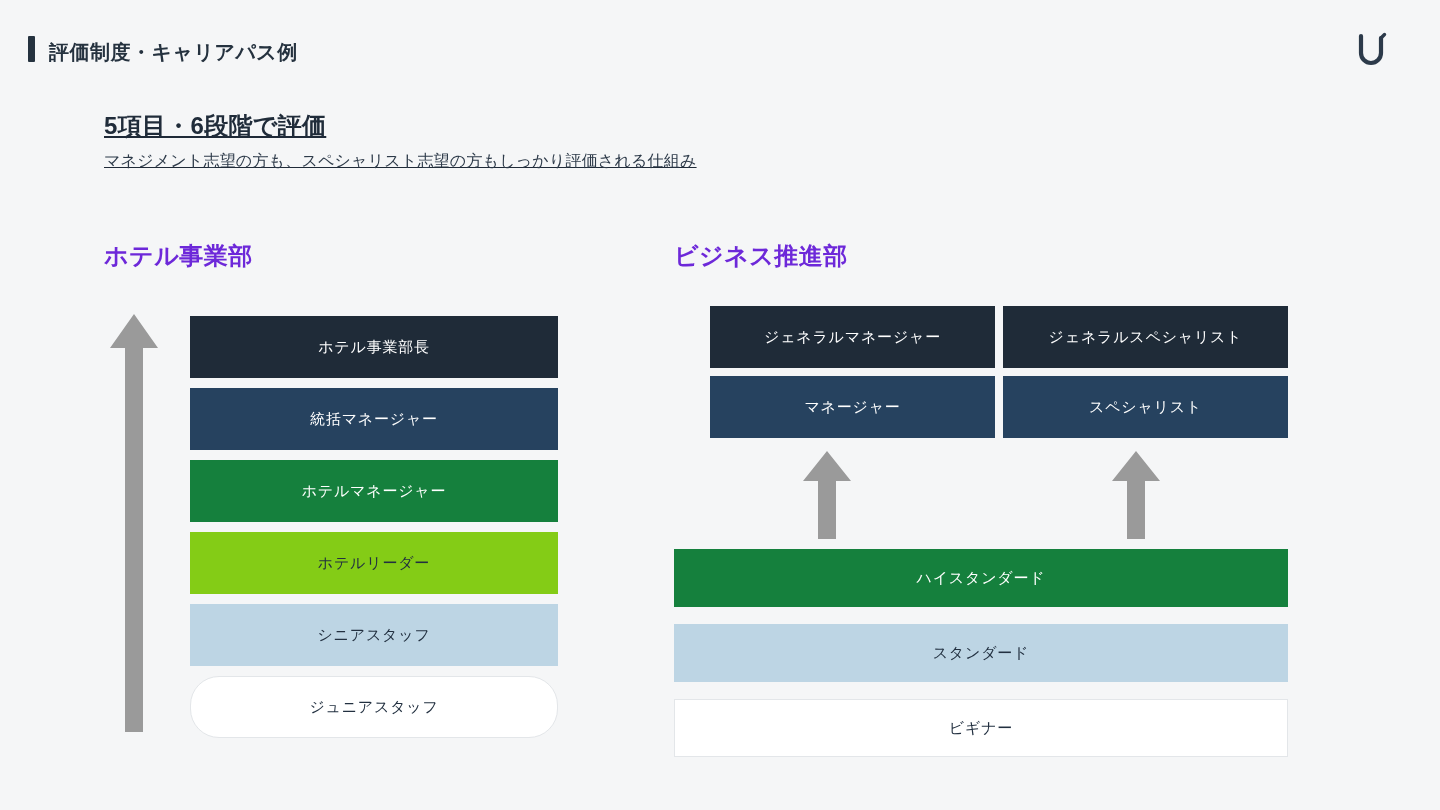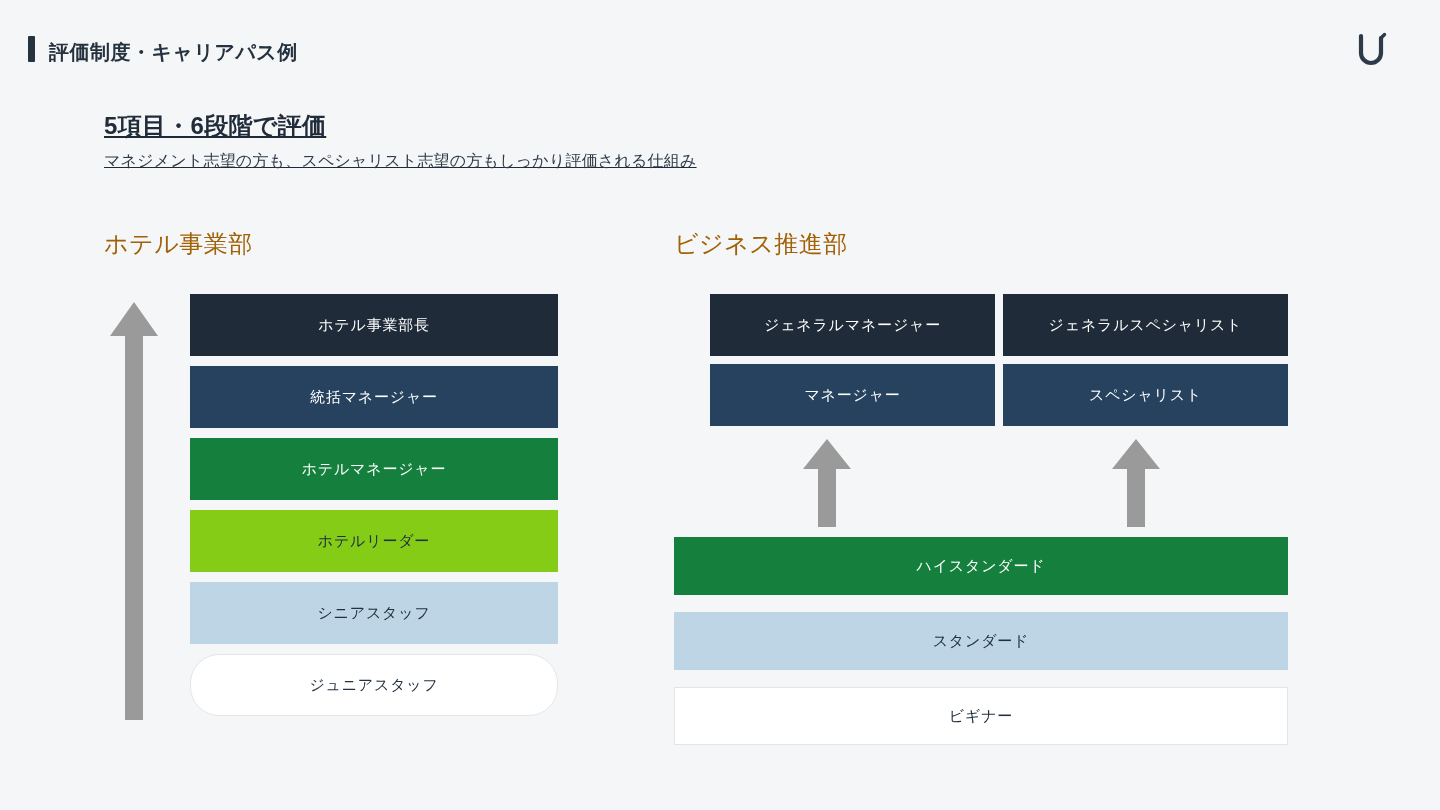--- a/index.html
+++ b/index.html
@@ -82,24 +82,24 @@
 
   
   .col {
     position: absolute;
   }
   .col-hotel { left: 104px; top: 232px; width: 470px; }
   .col-biz   { left: 674px; top: 232px; width: 614px; }
 
   .col-heading {
     font-size: 24px;
-    font-weight: normal;
-    color: #a16207;
+    font-weight: bold;
+    color: #6d28d9;
     letter-spacing: 0.5px;
-    margin: 0 0 38px 0;
+    margin: 12px 0 38px 0;
     line-height: 1;
   }
 
   
   .hotel-body {
     position: relative;
     height: 430px;
   }
   .up-arrow-tall {
     position: absolute;
@@ -124,21 +124,21 @@
     letter-spacing: 0.8px;
     box-sizing: border-box;
   }
   .rank-bar.lvl1 { background: #1f2b38; color: #ffffff; }
   .rank-bar.lvl2 { background: #26425f; color: #ffffff; }
   .rank-bar.lvl3 { background: #15803d; color: #ffffff; }
   .rank-bar.lvl4 { background: #84cc16; color: #223040; }
   .rank-bar.lvl5 { background: #bdd5e4; color: #223040; }
   .rank-bar.lvl6 { background: #ffffff; color: #223040; border: 1px solid #e3e6e9; }
 
-  .hotel-stack .rank-bar { height: 62px; margin-bottom: 10px; }
+  .hotel-stack .rank-bar { height: 62px; margin-bottom: 10px; margin-top: 10px; }
   .hotel-stack .rank-bar:last-child { margin-bottom: 0; border-radius: 29px; }
 
   
   .biz-body { position: relative; height: 500px; }
 
   .biz-top-grid {
     display: flex;
     gap: 8px;
     padding-left: 36px;
   }

